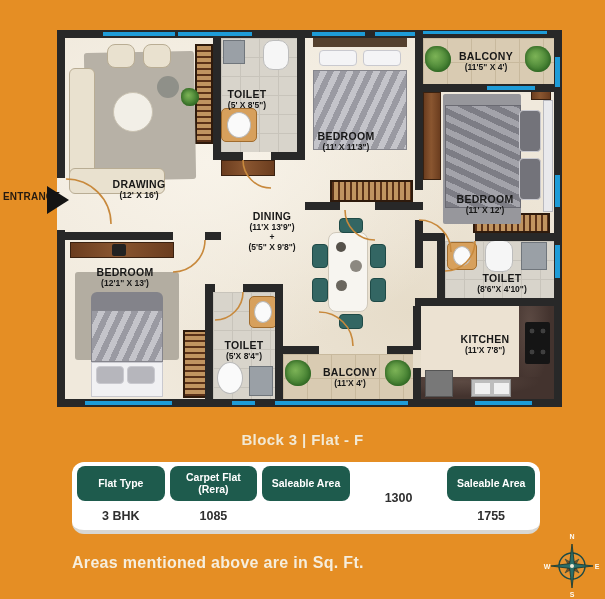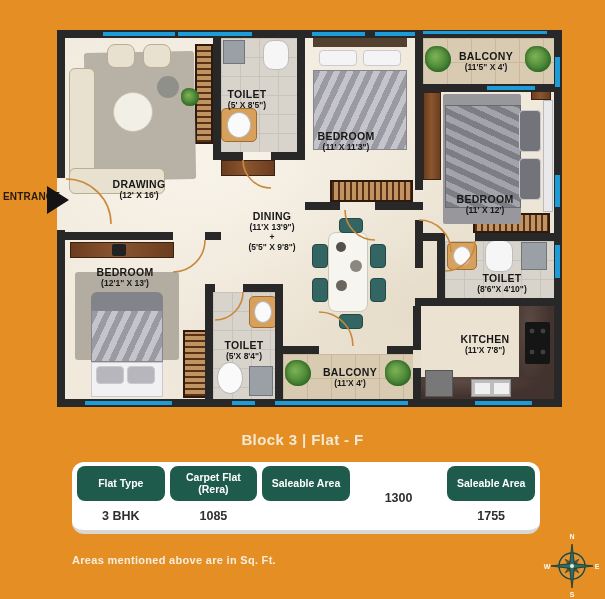--- a/index.html
+++ b/index.html
@@ -52,21 +52,21 @@
   #block-title{position:absolute;left:0;top:431px;width:605px;text-align:center;
      font-size:15px;font-weight:800;color:#F2E9D4;letter-spacing:.4px;}
   #spec-table{position:absolute;left:72px;top:462px;width:468px;height:72px;background:#ffffff;
      border-radius:12px;border-bottom:4px solid #d8d7d3;box-sizing:border-box;
      display:flex;gap:5px;padding:4px 5px 0 5px;}
   .spec-col{flex:1;display:flex;flex-direction:column;align-items:stretch;}
   .chip{height:33px;background:#1E5B4D;border-radius:8px;color:#fff;font-size:10.5px;font-weight:700;
      display:flex;align-items:center;justify-content:center;text-align:center;line-height:1.1;padding:1px 3px;}
   .val{flex:1;display:flex;align-items:center;justify-content:center;
      font-size:12.5px;font-weight:700;color:#2f2f2f;}
-  #note{position:absolute;left:72px;top:554px;font-size:11px;font-weight:700;color:#F6EEDD;letter-spacing:.3px;}
+  #note{position:absolute;left:72px;top:554px;font-size:16px;font-weight:700;color:#F6EEDD;letter-spacing:.3px;}
   #compass{position:absolute;left:542px;top:530px;z-index:7;}
 </style>
 </head>
 <body>
 
 <div id="plan">
 
   <div class="tile-gray" style="left:164px;top:8px;width:76px;height:114px"></div>
   <div class="tile-gray" style="left:156px;top:262px;width:62px;height:107px"></div>
   <div class="tile-gray" style="left:388px;top:211px;width:109px;height:57px"></div>

